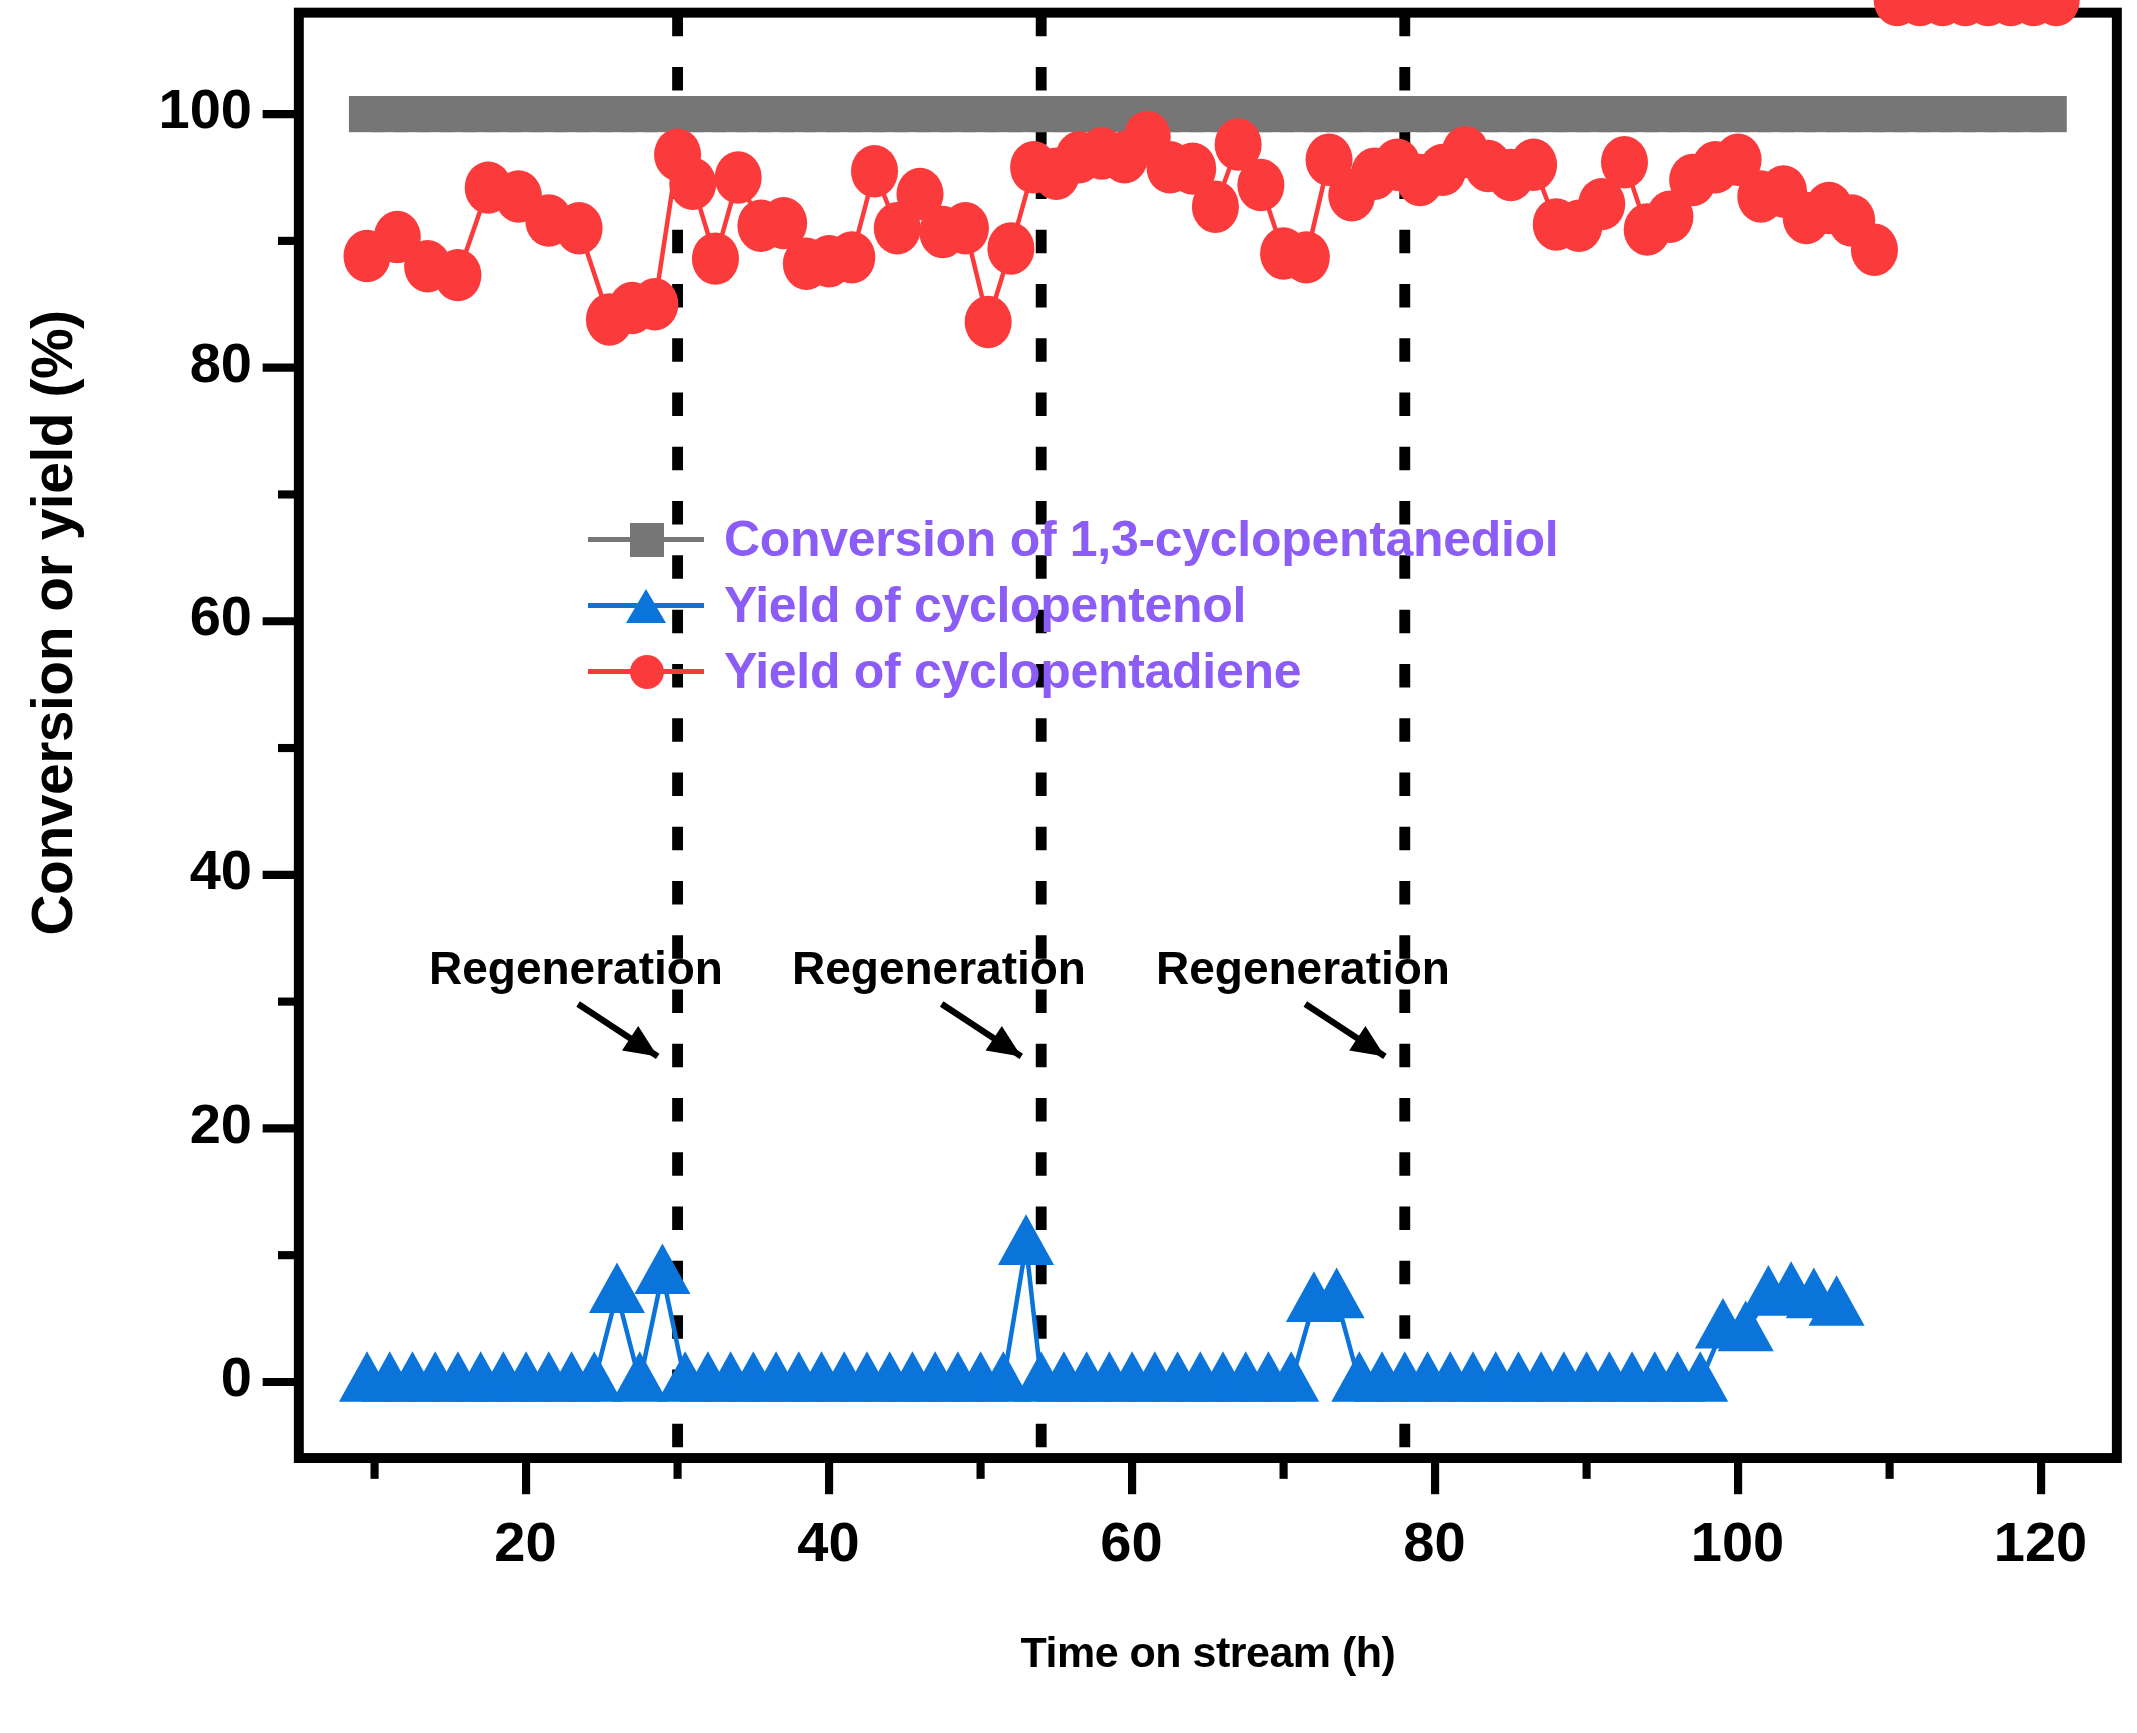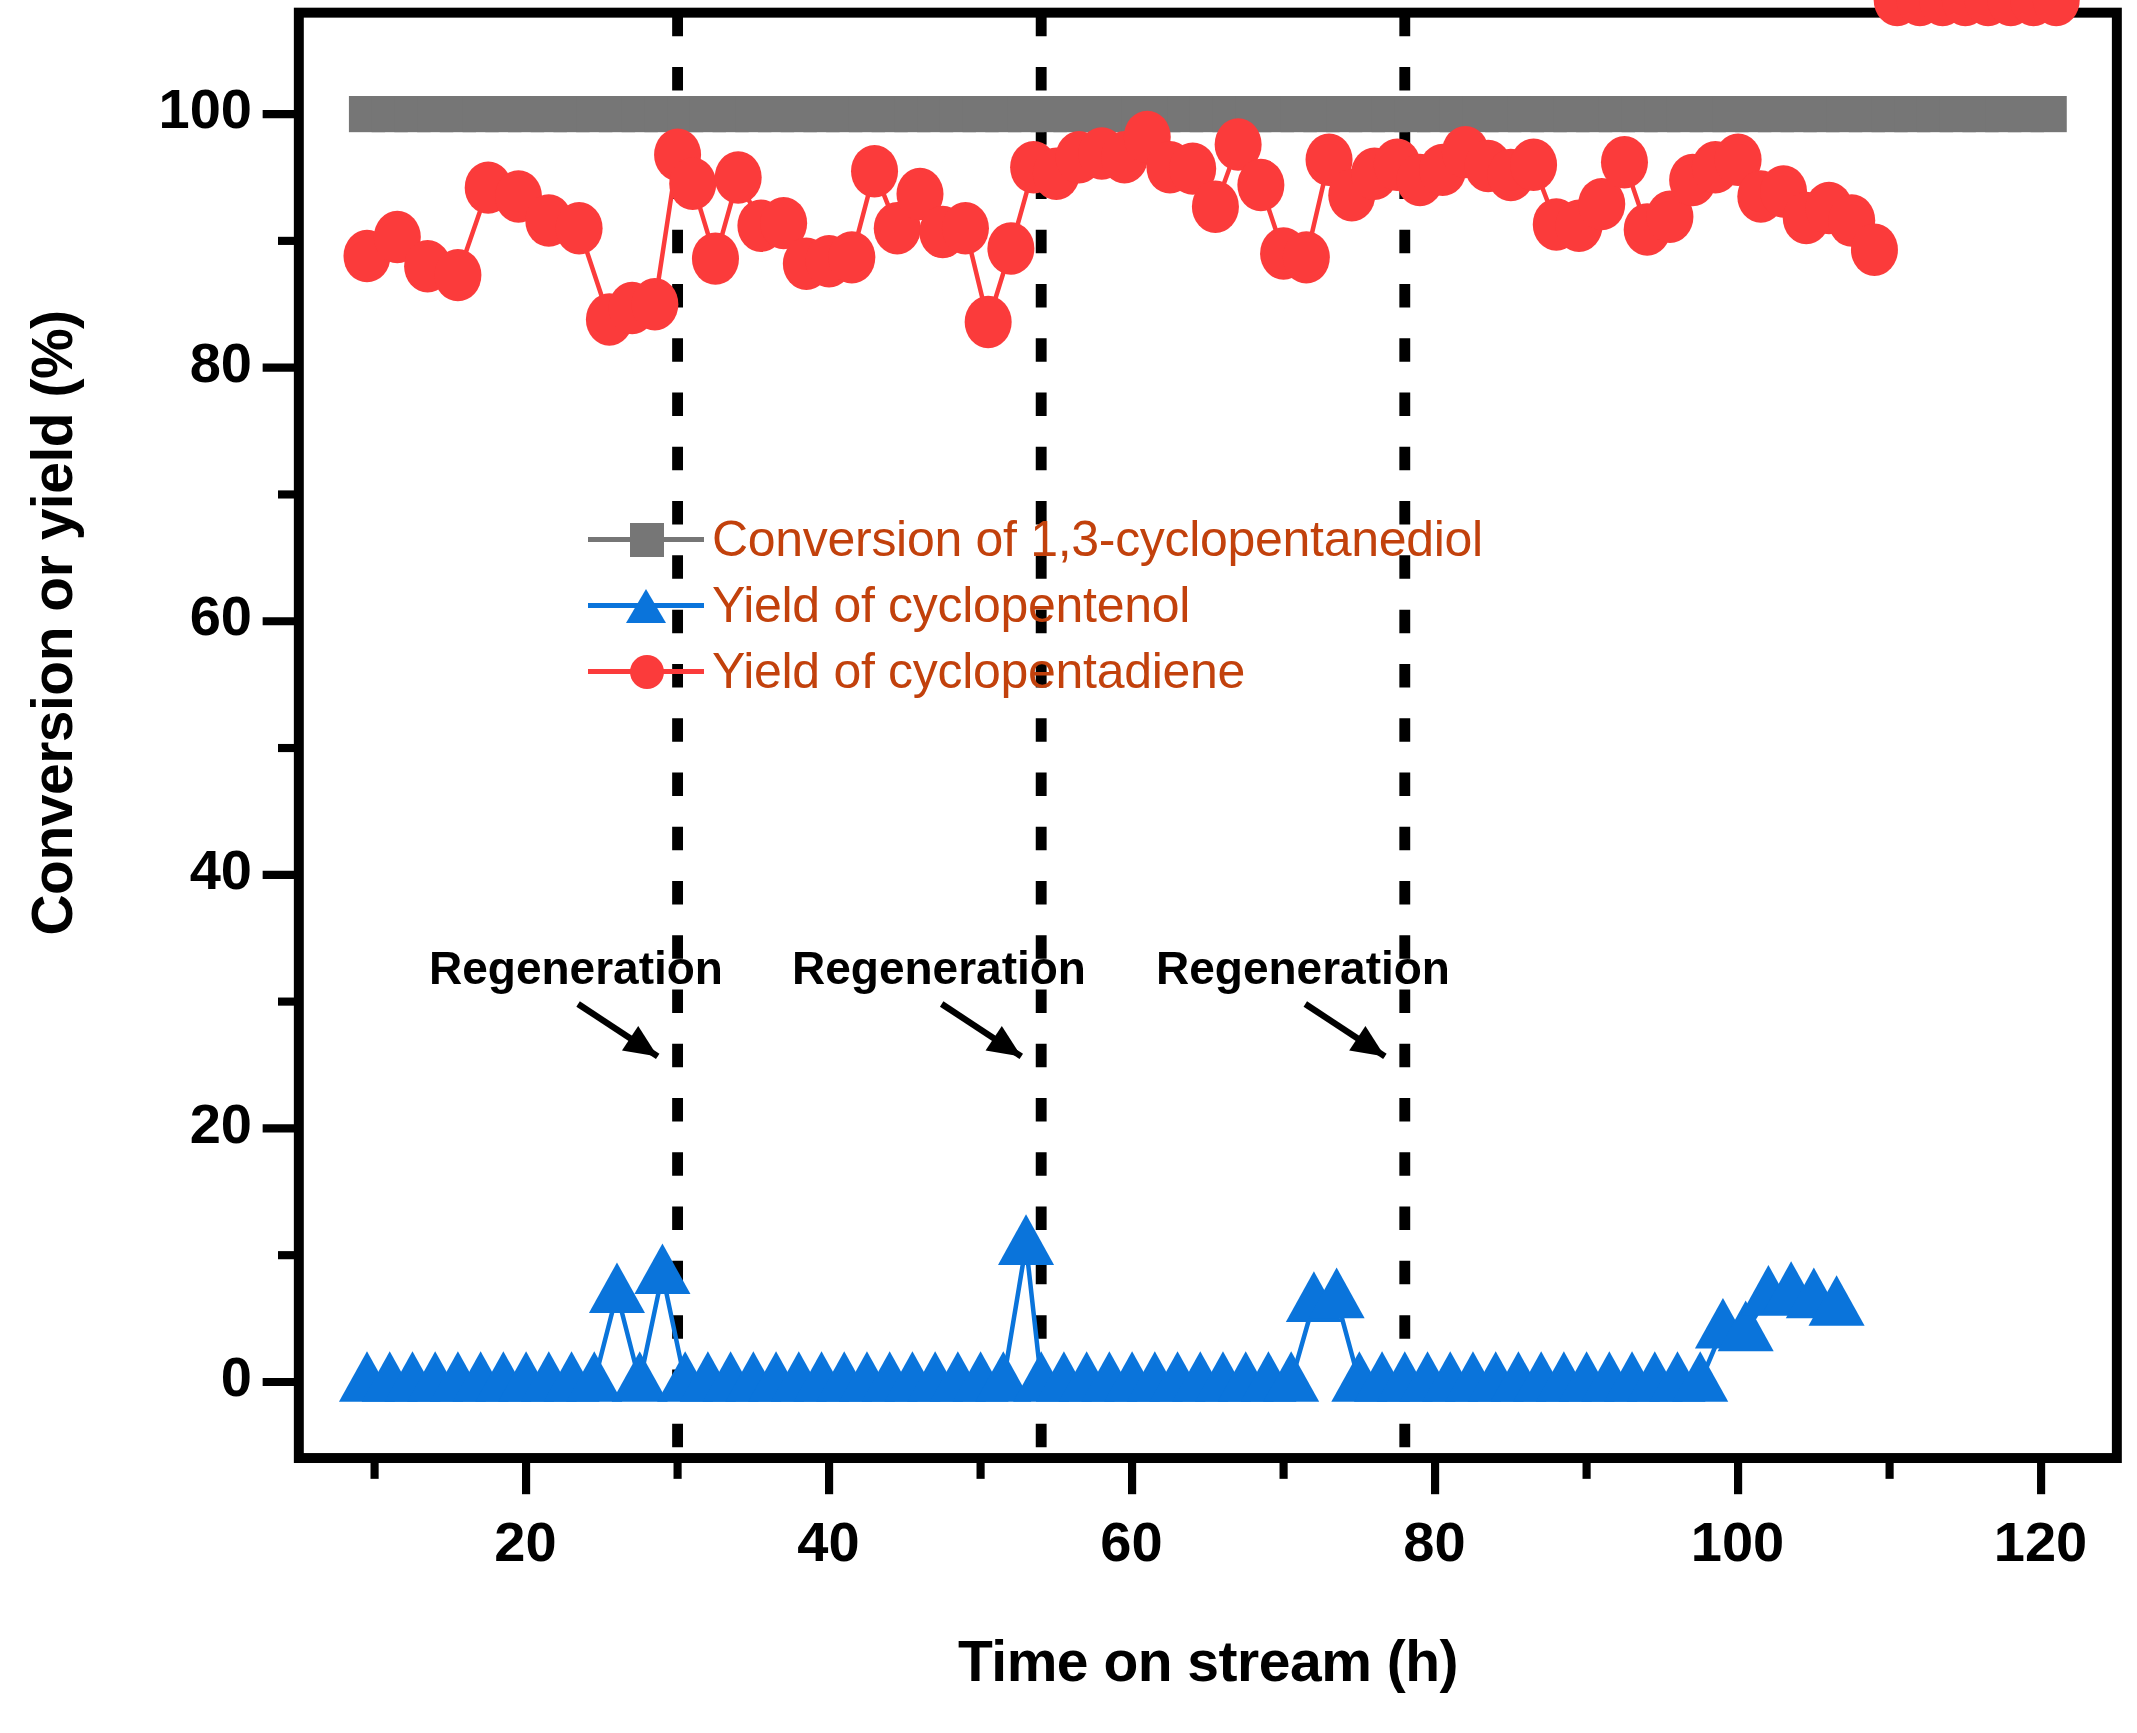--- a/index.html
+++ b/index.html
@@ -6,31 +6,31 @@
   body{width:2138px;height:1733px;font-family:"Liberation Sans",sans-serif;overflow:hidden;}
   #root{position:relative;width:2138px;height:1733px;background:#fff;}
   .ylabel{
     position:absolute;left:-355px;top:590px;width:814px;text-align:center;
     font-size:57px;font-weight:bold;color:#000;
     transform:rotate(-90deg);transform-origin:center center;
     white-space:nowrap;letter-spacing:-0.5px;
   }
   .xlabel{
     position:absolute;left:299px;top:1628px;width:1818px;text-align:center;
-    font-size:57px;font-weight:bold;color:#000;white-space:nowrap;letter-spacing:-0.5px;
+    font-size:43px;font-weight:bold;color:#000;white-space:nowrap;letter-spacing:-0.5px;
   }
   .ytick-label{position:absolute;font-size:56px;font-weight:bold;color:#000;text-align:right;white-space:nowrap;}
   .xtick-label{position:absolute;font-size:56px;font-weight:bold;color:#000;text-align:center;white-space:nowrap;}
   svg{position:absolute;left:0;top:0;}
   .legend{position:absolute;left:588px;top:511px;}
   .legend-row{display:flex;align-items:center;height:56px;margin-bottom:10px;}
   .legend-key{width:116px;height:56px;position:relative;flex:none;}
   .legend-line{position:absolute;left:0;top:26px;width:116px;height:4.5px;}
   .legend-mark{position:absolute;left:42px;top:11.8px;}
-  .legend-text{font-size:50px;font-weight:normal;color:#c2410c;white-space:nowrap;letter-spacing:-0.3px;margin-left:8px;}
+  .legend-text{font-size:50px;font-weight:bold;color:#8b5cf6;white-space:nowrap;letter-spacing:-0.3px;margin-left:20px;}
   .regen{position:absolute;font-size:46px;font-weight:bold;color:#000;white-space:nowrap;}
 </style>
 </head>
 <body>
 
 <div id="root">
 
   <svg id="plot" width="2138" height="1733" viewBox="0 0 2363 1916">
       <rect x="330" y="14" width="2010" height="1598" fill="none" stroke="#000" stroke-width="11"></rect>
       <line x1="330" y1="1527.8947368421052" x2="290" y2="1527.8947368421052" stroke="#000" stroke-width="9"></line>

